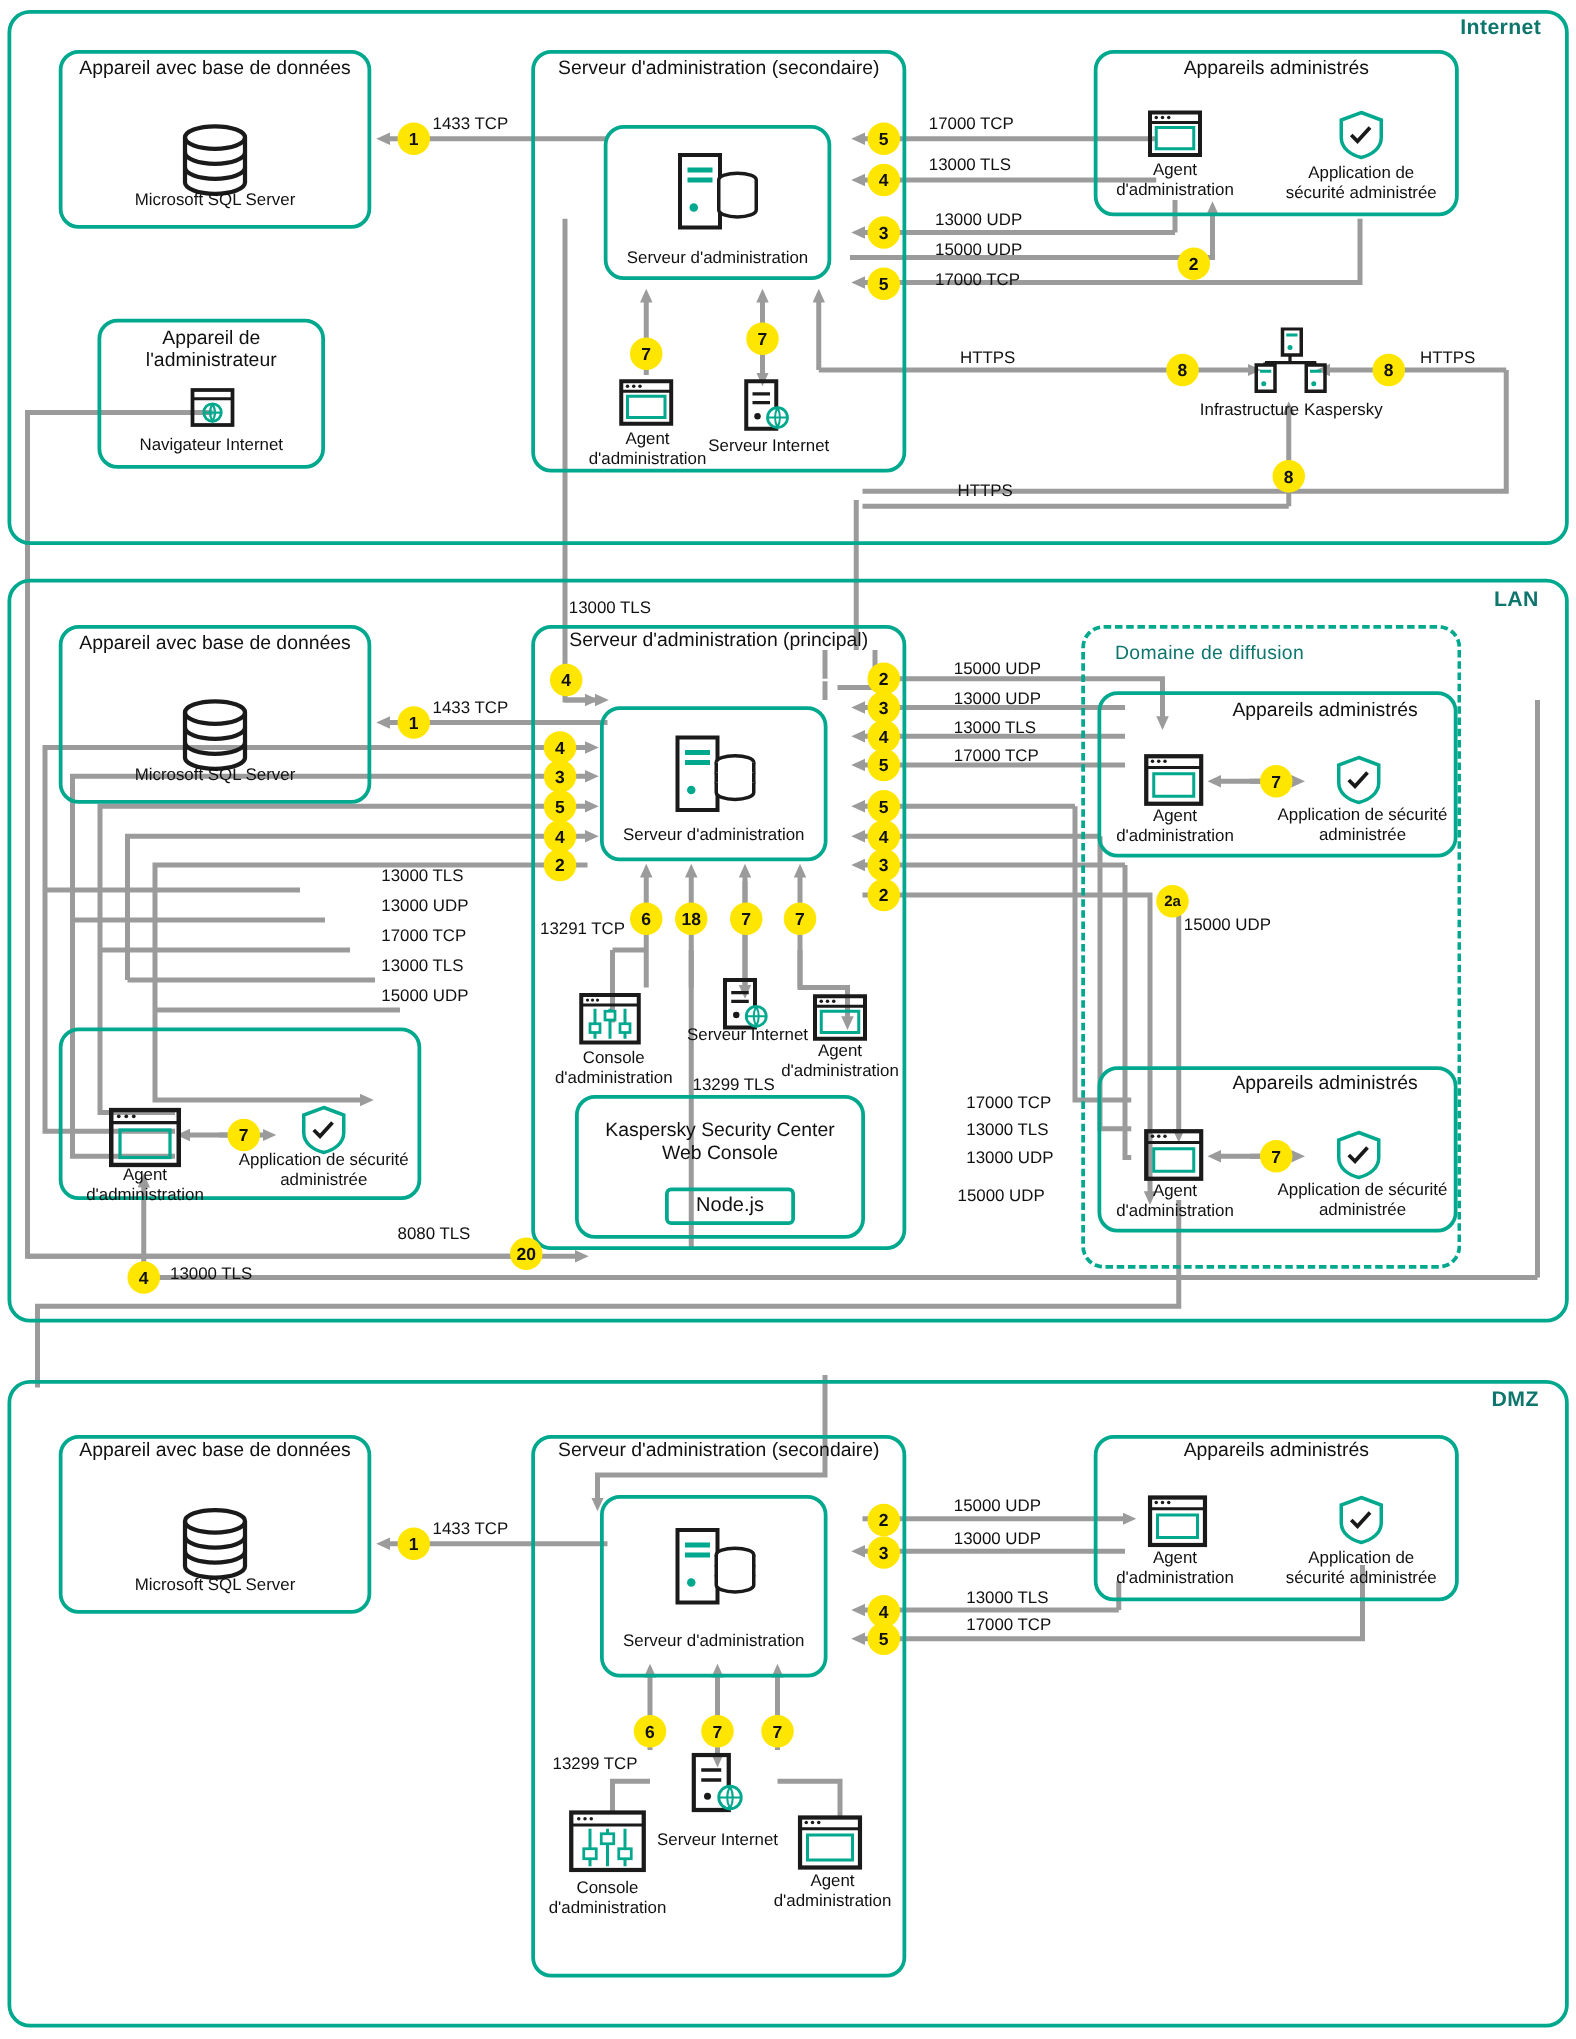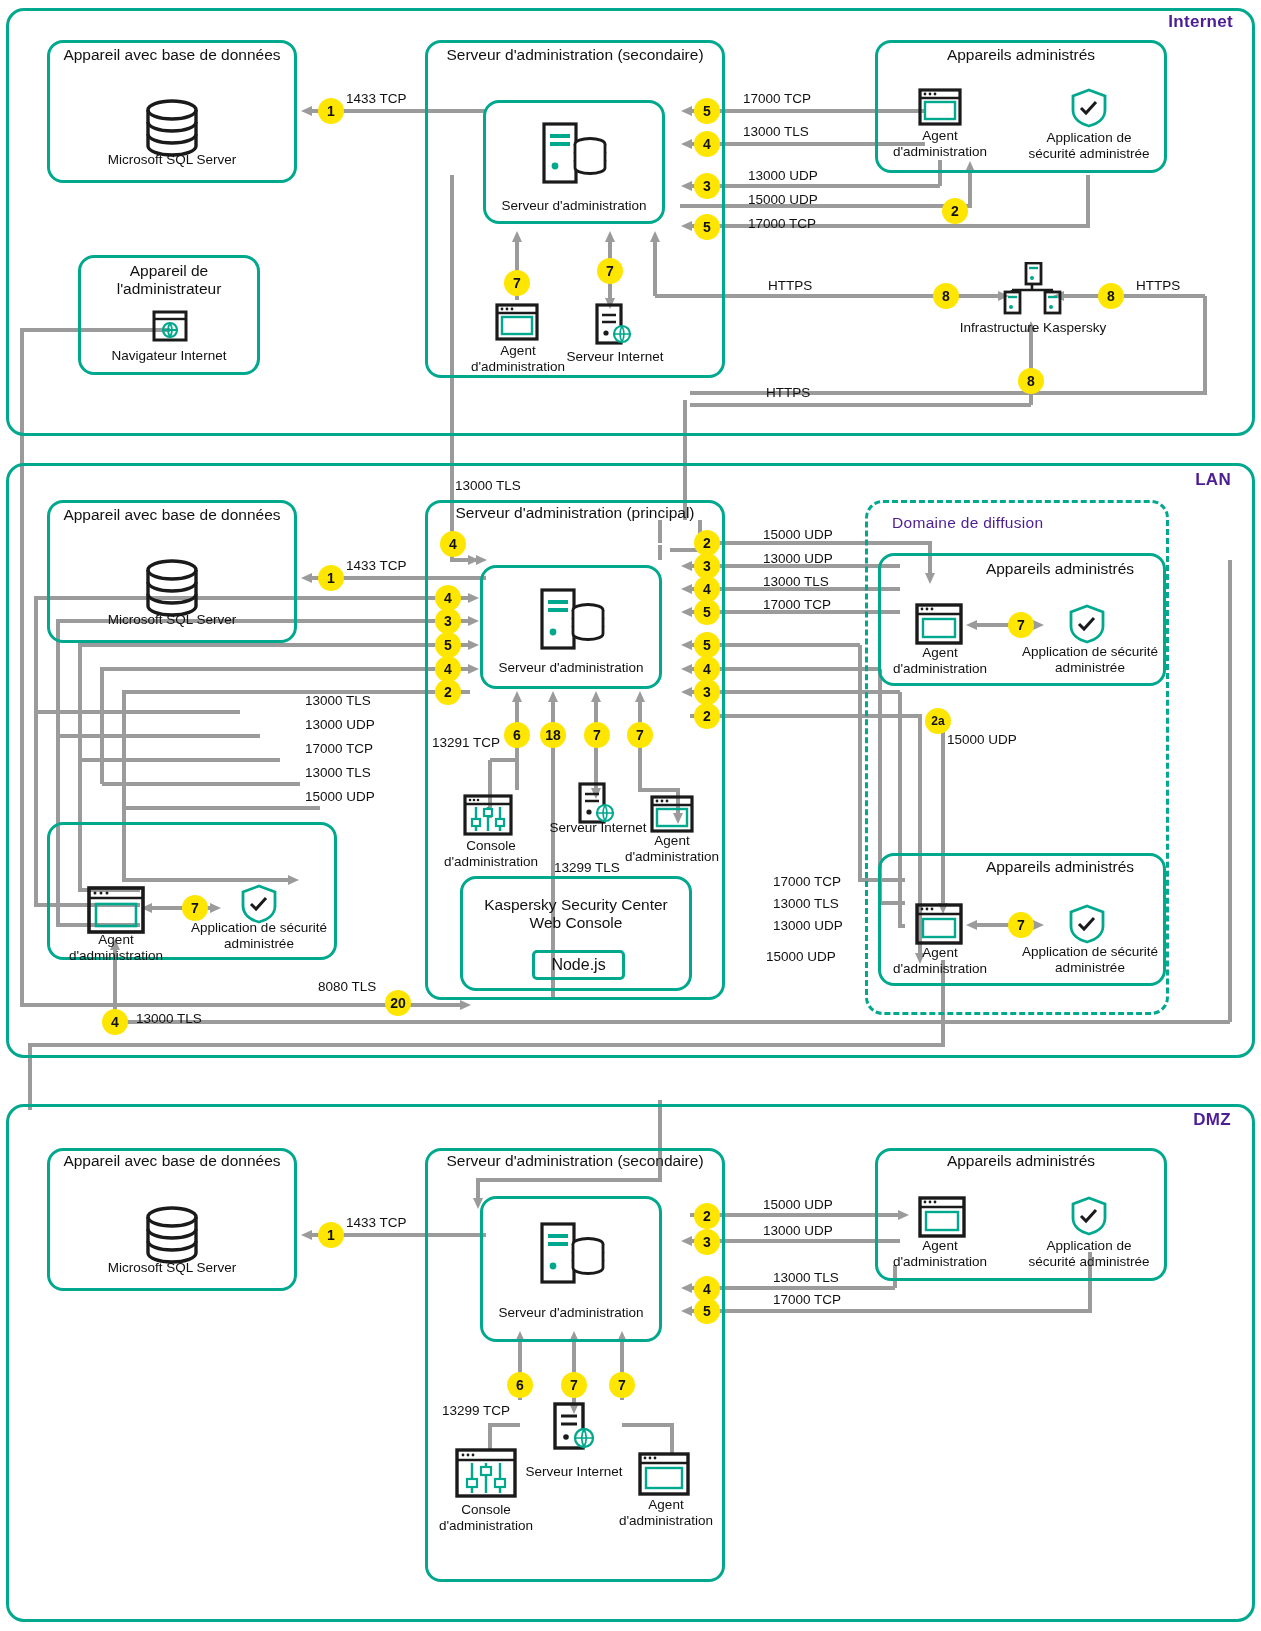--- a/index.html
+++ b/index.html
@@ -1,21 +1,21 @@
 <!DOCTYPE html>
 <html><head>
 <meta charset="utf-8">
 <style>
   html,body{margin:0;padding:0;background:#fff;}
   body{font-family:"Liberation Sans",sans-serif;}
   #stage{position:relative;width:1261px;height:1631px;overflow:hidden;background:#fff;}
   .svg-layer{position:absolute;left:0;top:0;width:1261px;height:1631px;}
   .zone{position:absolute;border:3px solid #00a88e;border-radius:18px;box-sizing:border-box;}
   .zone-dashed{position:absolute;border:3px dashed #00a88e;border-radius:18px;box-sizing:border-box;}
-  .zone-title{position:absolute;font-weight:bold;font-size:17px;color:#4c1d95;letter-spacing:.3px;}
+  .zone-title{position:absolute;font-weight:bold;font-size:17px;color:#0f766e;letter-spacing:.3px;}
   .box{position:absolute;border:3px solid #00a88e;border-radius:16px;box-sizing:border-box;background:transparent;}
   .box-title{position:absolute;text-align:center;font-size:15.5px;color:#111;line-height:1.18;}
   .cap{position:absolute;text-align:center;font-size:13.5px;color:#111;line-height:1.15;}
   .port{position:absolute;font-size:13.5px;color:#111;white-space:nowrap;}
   .badge{position:absolute;width:26px;height:26px;border-radius:50%;background:#ffe600;
          color:#111;font-size:14px;font-weight:600;display:flex;align-items:center;justify-content:center;}
   .badge.sm{font-size:12px;}
   .nodejs{position:absolute;border:3px solid #00a88e;border-radius:5px;box-sizing:border-box;
           display:flex;align-items:center;justify-content:center;font-size:16px;color:#111;}
   .icon{position:absolute;}
@@ -345,21 +345,21 @@
         <rect x="7" y="14" width="30" height="17" fill="none" stroke="#00a88e" stroke-width="2.4"></rect>
       <circle cx="7" cy="6" r="1.4" fill="#1a1a1a"></circle>
         <circle cx="12" cy="6" r="1.4" fill="#1a1a1a"></circle>
         <circle cx="17" cy="6" r="1.4" fill="#1a1a1a"></circle>
       </svg>
   </div>
   <div class="cap" style="left:620px;top:833px;width:104px;">Agent d'administration</div>
 
   <div class="box" style="left:460px;top:876px;width:232px;height:115px;"></div>
   <div class="box-title" style="left:468px;top:896px;width:216px;">Kaspersky Security Center Web Console</div>
-  <div class="nodejs" style="left:532px;top:950px;width:93px;height:30px;">Node.js</div>
+  <div class="nodejs" style="left:532px;top:950px;width:104px;height:30px;">Node.js</div>
 
   <div class="box" style="left:47px;top:822px;width:290px;height:138px;"></div>
   <div class="icon" style="left:87px;top:886px;">
     <svg width="58" height="48" viewBox="0 0 58 48">
         <rect x="2" y="2" width="54" height="44" fill="none" stroke="#1a1a1a" stroke-width="3.6"></rect>
       <path d="M2,12 h54" stroke="#1a1a1a" stroke-width="2.6"></path>
         <rect x="9" y="18" width="40" height="22" fill="none" stroke="#00a88e" stroke-width="2.6"></rect>
       <circle cx="8" cy="7" r="1.5" fill="#1a1a1a"></circle>
         <circle cx="14" cy="7" r="1.5" fill="#1a1a1a"></circle>
         <circle cx="20" cy="7" r="1.5" fill="#1a1a1a"></circle>
@@ -461,21 +461,21 @@
   <div class="port" style="left:947px;top:732px;">15000 UDP</div>
 
   <div class="port" style="left:432px;top:735px;">13291 TCP</div>
   <div class="badge" style="left:504px;top:722px;">6</div>
   <div class="badge" style="left:540px;top:722px;">18</div>
   <div class="port" style="left:554px;top:860px;">13299 TLS</div>
   <div class="badge" style="left:584px;top:722px;">7</div>
   <div class="badge" style="left:627px;top:722px;">7</div>
 
   <div class="port" style="left:318px;top:979px;">8080 TLS</div>
-  <div class="badge" style="left:385px;top:990px;">20</div>
+  <div class="badge" style="left:408px;top:990px;">20</div>
   <div class="port" style="left:136px;top:1011px;">13000 TLS</div>
   <div class="badge" style="left:102px;top:1009px;">4</div>
 
   <div class="zone" style="left:6px;top:1104px;width:1249px;height:518px;"></div>
   <div class="zone-title" style="right:30px;top:1110px;">DMZ</div>
 
   <div class="box" style="left:47px;top:1148px;width:250px;height:143px;"></div>
   <div class="box-title" style="left:57px;top:1152px;width:230px;">Appareil avec base de données</div>
   <div class="icon" style="left:140px;top:1205px;">
     <svg width="64" height="62" viewBox="0 0 64 62">

